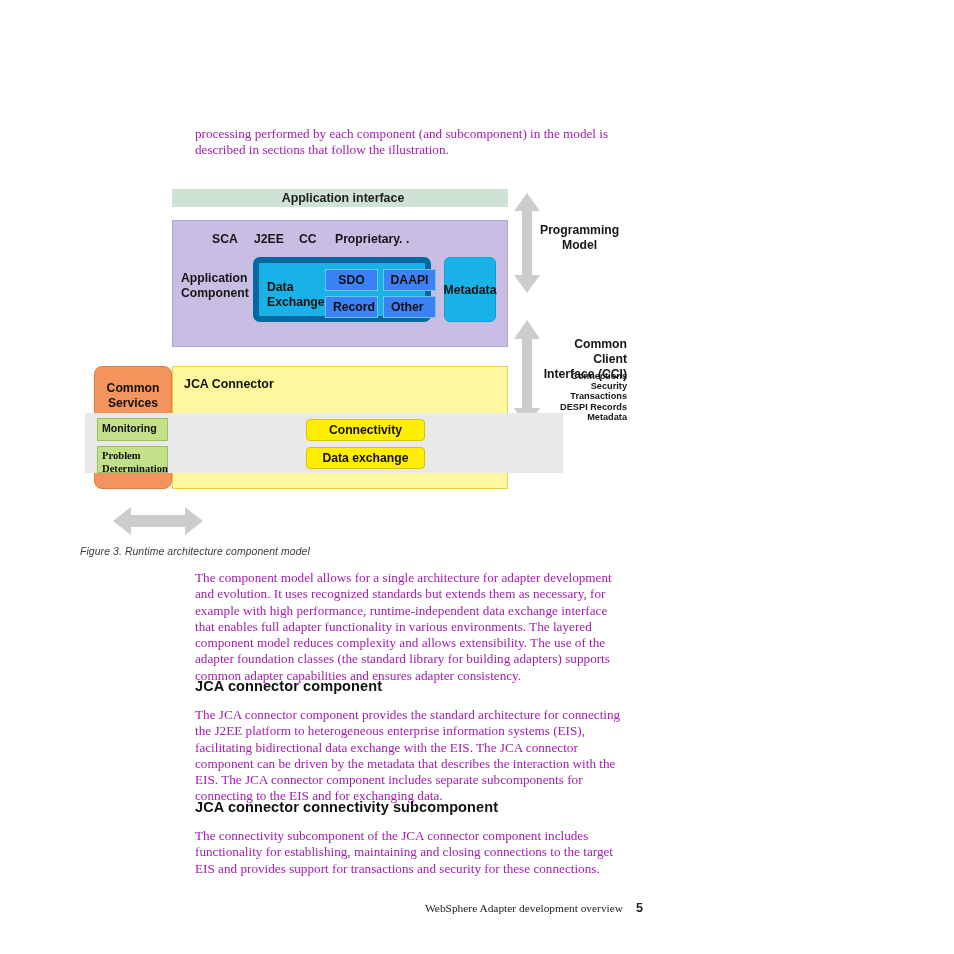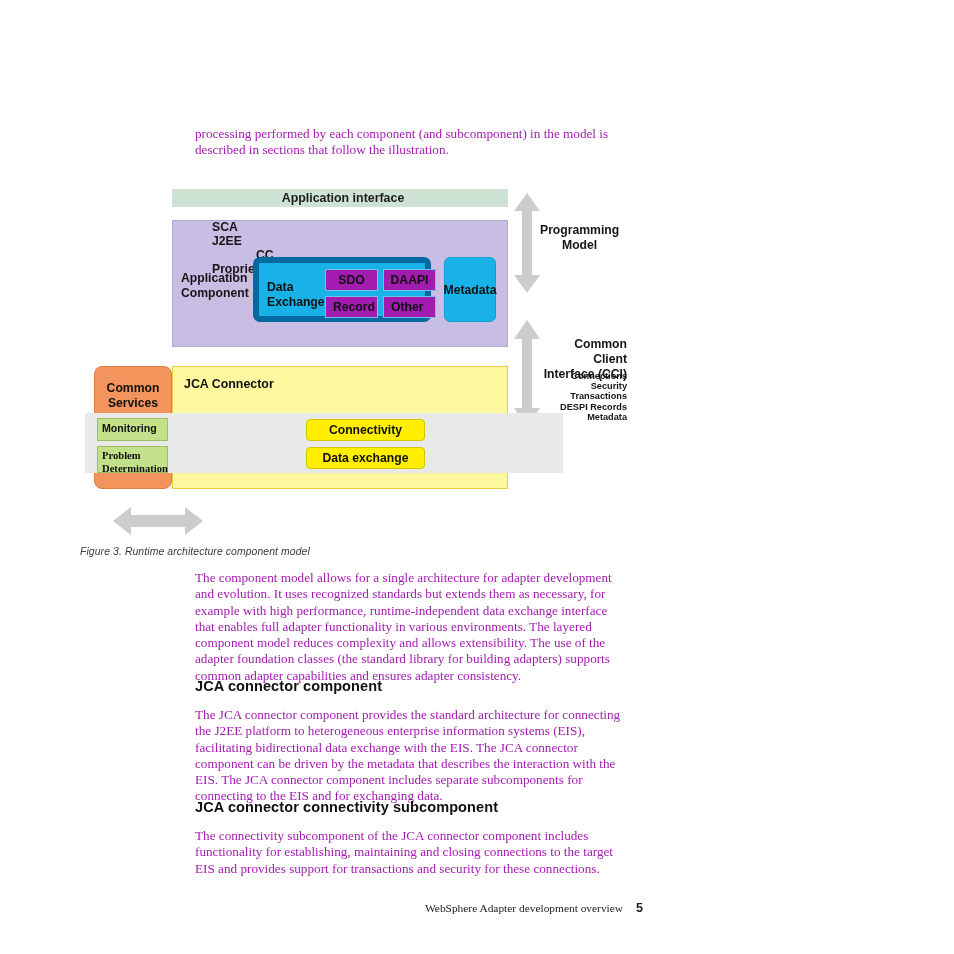--- a/index.html
+++ b/index.html
@@ -108,21 +108,21 @@
     left: 8px;
     top: 17px;
     font-family: "Liberation Sans", sans-serif;
     font-weight: bold;
     font-size: 12.2px;
     color: #101010;
     line-height: 15px;
   }
   .sub-blue {
     position: absolute;
-    background: #a21caf;
+    background: #3b82f6;
     border: 1px solid #6ec4e4;
     display: flex;
     align-items: center;
     font-family: "Liberation Sans", sans-serif;
     font-weight: bold;
     font-size: 12.2px;
     color: #101010;
     padding-left: 7px;
     box-sizing: border-box;
   }
@@ -231,24 +231,24 @@
 <div class="page">
 
   <div class="body-text" style="left:195px; top:126px; width:428px;">processing performed by each component (and subcomponent) in the model is described in sections that follow the illustration.</div>
 
   <div id="figure">
 
     <div class="fig-box app-interface" style="left:172px; top:189px; width:336px; height:18px;">Application interface</div>
 
     <div class="fig-box app-component-panel" style="left:172px; top:220px; width:336px; height:127px;"></div>
 
-    <div class="protocol-row" style="left:212px; top:220px;flex-direction:column;">
+    <div class="protocol-row" style="left:212px; top:232px;">
       <span style="width:42px;">SCA</span>
       <span style="width:45px;">J2EE</span>
-      <span style="width:36px;margin-left:44px;">CC</span>
+      <span style="width:36px;">CC</span>
       <span>Proprietary. .</span>
     </div>
 
     <div class="app-comp-label" style="left:181px; top:271px; width:70px;">
       <div>Application</div>
       <div>Component</div>
     </div>
 
     <div class="fig-box data-exchange-box" style="left:253px; top:257px; width:178px; height:65px;">
       <div class="data-exchange-label">

